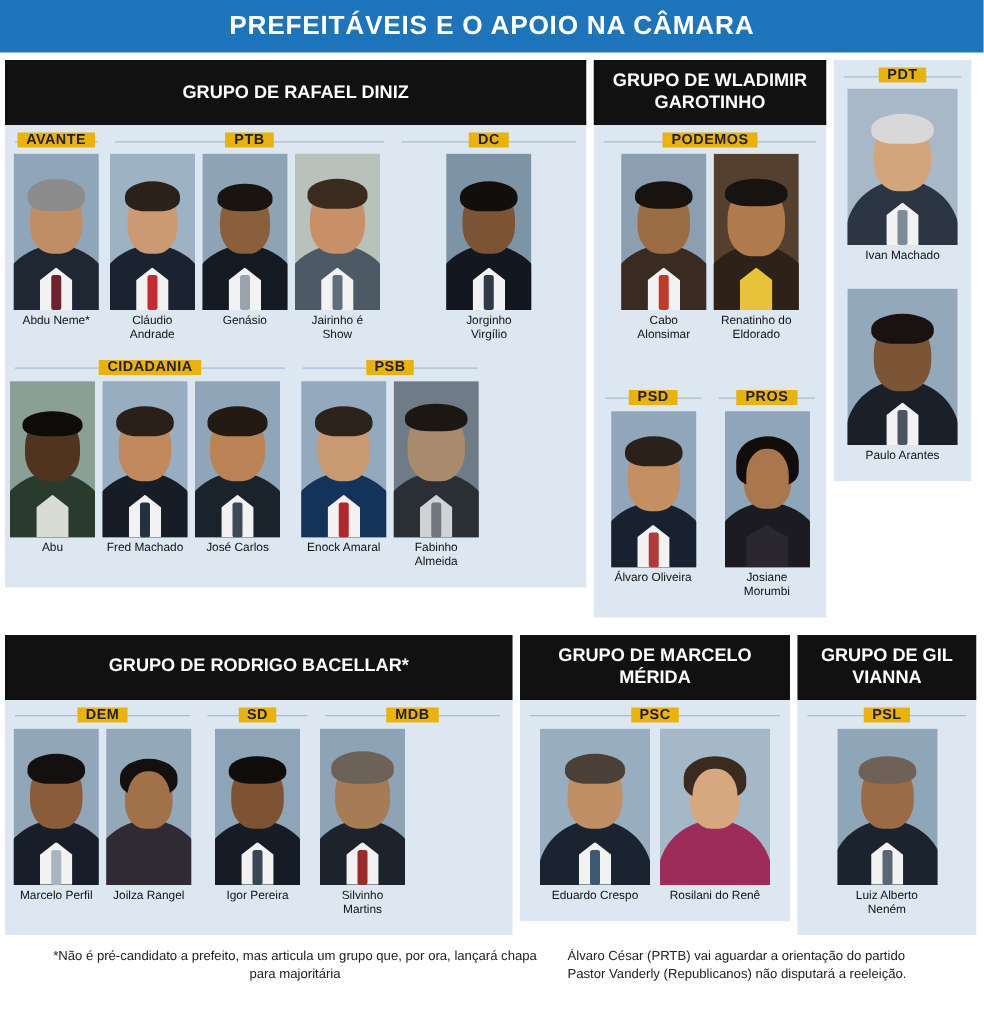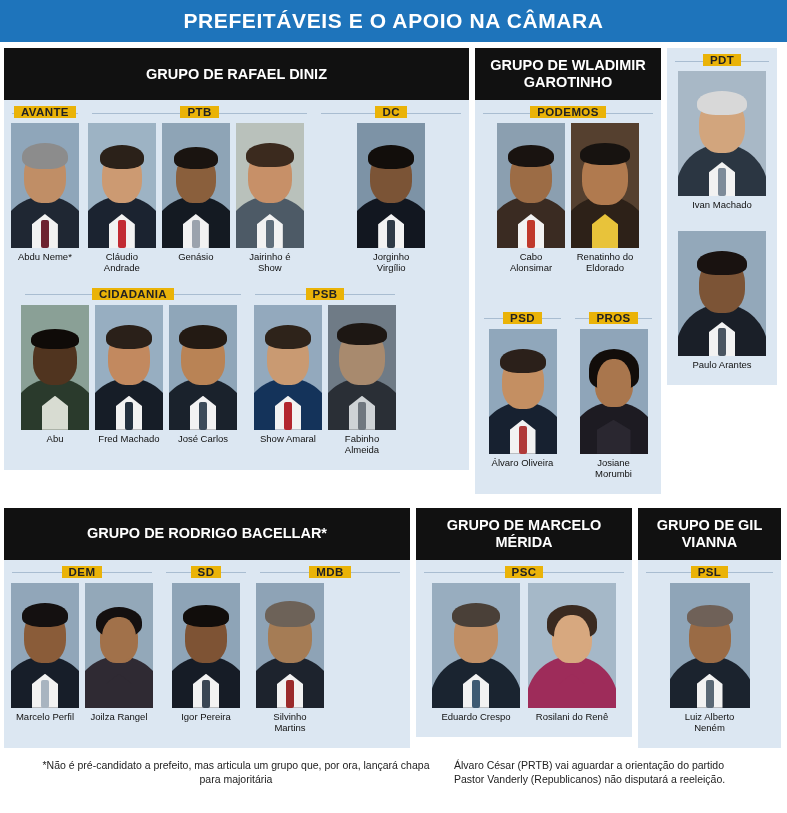--- a/index.html
+++ b/index.html
@@ -188,21 +188,21 @@
                   <div class="head" style="top:28px;width:42px;height:52px;background:#7b5436"></div>
                   <div class="hair" style="top:22px;width:46px;height:24px;background:#120e0b"></div>
                 </div>
               </div>
               <div class="name">Jorginho Virgílio</div>
             </div>
           </div>
         </div>
       </div>
 
-      <div style="display:flex;gap:6px;padding:4px 17px 8px;box-sizing:border-box;">
+      <div style="display:flex;gap:6px;padding:4px 4px 8px;box-sizing:border-box;">
         <div style="width:224px;">
           <div class="party"><span>CIDADANIA</span></div>
           <div class="people">
             <div class="person">
               <div class="photo">
                 <div class="face">
                   <div class="bg" style="background:#8aa096"></div>
                   <div class="body" style="background:#2a3a2c"></div>
                   <div class="shirt" style="background:#d8dcd2"></div>
                   <div class="head" style="top:28px;width:44px;height:52px;background:#50341f"></div>
@@ -247,21 +247,21 @@
               <div class="photo">
                 <div class="face">
                   <div class="bg" style="background:#93a9bd"></div>
                   <div class="body" style="background:#14335a"></div>
                   <div class="shirt"></div>
                   <div class="tie" style="background:#b3262e"></div>
                   <div class="head" style="top:26px;width:42px;height:54px;background:#c99a72"></div>
                   <div class="hair" style="top:20px;width:46px;height:24px;background:#2e231a"></div>
                 </div>
               </div>
-              <div class="name">Show Amaral</div>
+              <div class="name">Enock Amaral</div>
             </div>
             <div class="person">
               <div class="photo">
                 <div class="face">
                   <div class="bg" style="background:#6f7b86"></div>
                   <div class="body" style="background:#2a2f36"></div>
                   <div class="shirt" style="background:#cfd3d6"></div>
                   <div class="tie" style="background:#70777f"></div>
                   <div class="head" style="top:24px;width:46px;height:56px;background:#a88a6e"></div>
                   <div class="hair" style="top:18px;width:50px;height:22px;background:#1d1713"></div>

